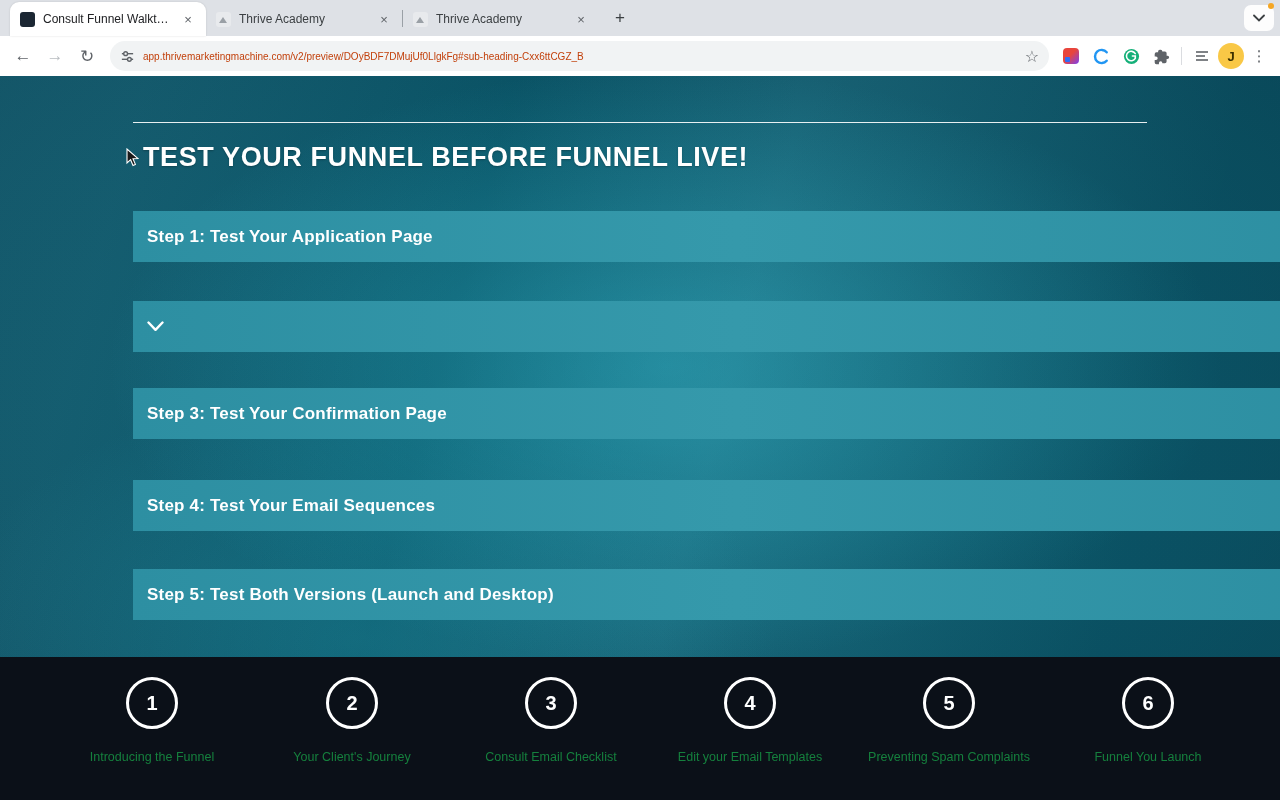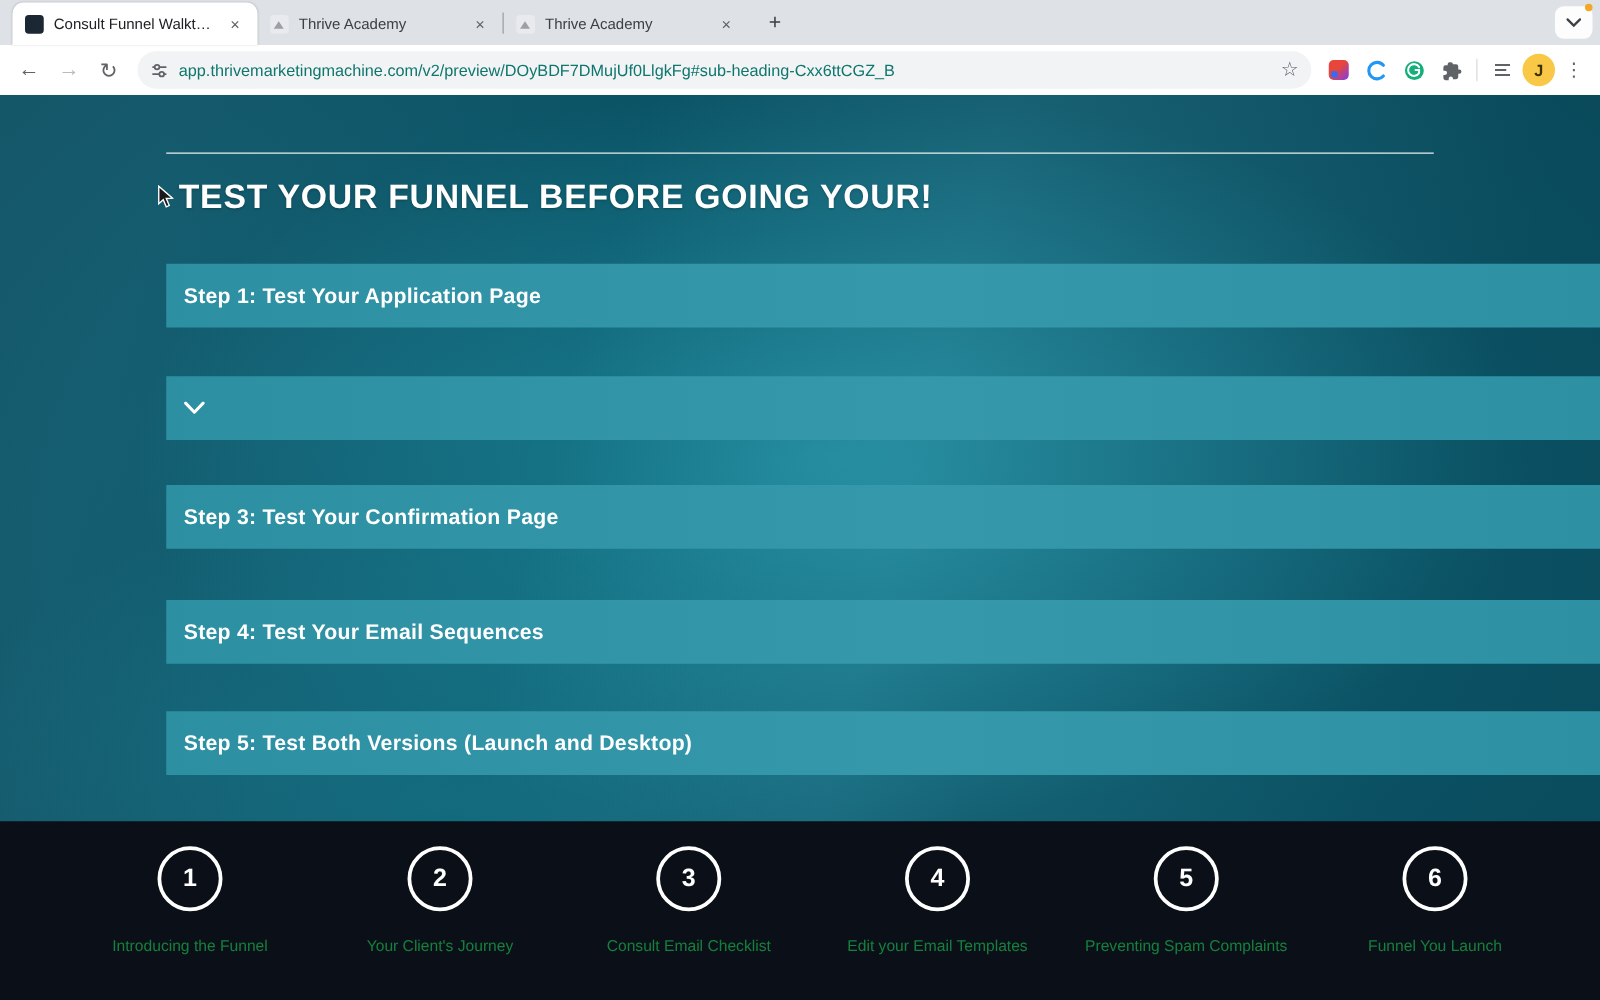--- a/index.html
+++ b/index.html
@@ -20,21 +20,21 @@
   .newtab { width:26px; height:26px; margin:0 0 5px 8px; border-radius:50%; display:flex; align-items:center; justify-content:center; font-size:17px; color:#3c4043; }
   .tabsearch { position:absolute; right:6px; top:5px; width:30px; height:26px; background:#fdfdfd; border-radius:7px; display:flex; align-items:center; justify-content:center; }
   .tabsearch svg { display:block; }
   .rec-dot { position:absolute; right:6px; top:3px; width:6px; height:6px; background:#f5a623; border-radius:50%; }
 
   
   .toolbar { height:40px; background:#ffffff; display:flex; align-items:center; padding:0 8px; gap:2px; }
   .nav-btn { width:30px; height:30px; border-radius:50%; display:flex; align-items:center; justify-content:center; font-size:17px; color:#5f6368; }
   .nav-btn.disabled { color:#b8bcc0; }
   .omnibox { flex:1; height:30px; margin:0 6px; background:#f1f3f4; border-radius:15px; display:flex; align-items:center; padding:0 10px; gap:8px; min-width:0; }
-  .url-text { flex:1; font-size:13px; color:#0f766e; white-space:nowrap; overflow:hidden; text-overflow:ellipsis; }
+  .url-text { flex:1; font-size:10px; color:#c2410c; white-space:nowrap; overflow:hidden; text-overflow:ellipsis; }
   .star { font-size:16px; color:#5f6368; }
   .ext-icon { width:28px; height:28px; display:flex; align-items:center; justify-content:center; border-radius:50%; }
   .ext-colorful { width:16px; height:16px; border-radius:4px; background:linear-gradient(135deg,#e8453c 0%,#e8453c 45%,#7b3ff2 100%); position:relative; }
   .ext-colorful::after { content:""; position:absolute; left:2px; bottom:2px; width:5px; height:5px; background:#2f6df6; border-radius:1px; }
   .toolbar-divider { width:1px; height:18px; background:#dadce0; margin:0 4px; }
   .avatar { width:26px; height:26px; border-radius:50%; background:#f9c846; color:#3c3000; font-size:13px; font-weight:700; display:flex; align-items:center; justify-content:center; }
   .kebab { font-size:15px; color:#5f6368; width:26px; height:26px; display:flex; align-items:center; justify-content:center; }
 
   
   .page { position:relative; height:724px; overflow:hidden;
@@ -130,21 +130,21 @@
           <line x1="2" y1="7" x2="11" y2="7" stroke="#5f6368" stroke-width="1.6"></line>
           <line x1="2" y1="11" x2="14" y2="11" stroke="#5f6368" stroke-width="1.6"></line>
         </svg>
     </div>
     <div class="avatar">J</div>
     <div class="kebab">⋮</div>
   </div>
 
   <div class="page">
     <div class="rule"></div>
-    <h1 class="page-heading">TEST YOUR FUNNEL BEFORE GOING YOUR!</h1>
+    <h1 class="page-heading">TEST YOUR FUNNEL BEFORE FUNNEL LIVE!</h1>
 
     <div class="accordion" style="top:135px">
       <span class="accordion-label">Step 1: Test Your Application Page</span>
       <svg class="chevron" width="17" height="11" viewBox="0 0 17 11">
           <polyline points="1.5,1.5 8.5,8.8 15.5,1.5" fill="none" stroke="#ffffff" stroke-width="2.4" stroke-linecap="round" stroke-linejoin="round"></polyline>
         </svg>
     </div>
     <div class="accordion" style="top:225px">
       <svg class="chevron" width="17" height="11" viewBox="0 0 17 11">
           <polyline points="1.5,1.5 8.5,8.8 15.5,1.5" fill="none" stroke="#ffffff" stroke-width="2.4" stroke-linecap="round" stroke-linejoin="round"></polyline>

